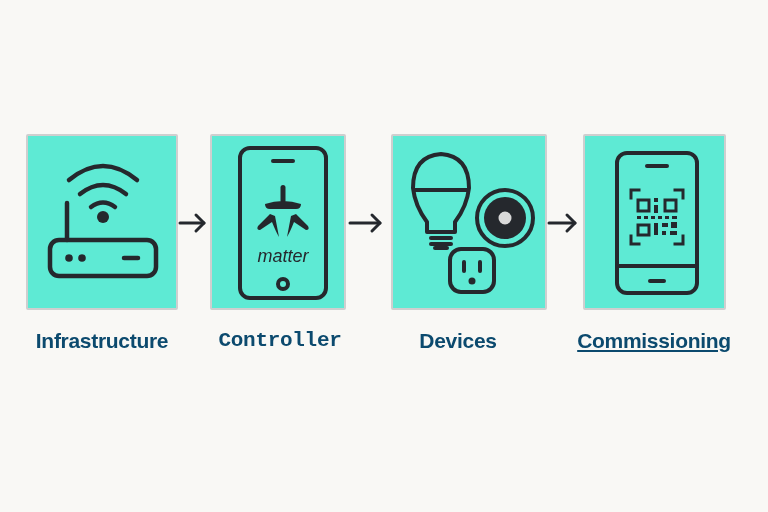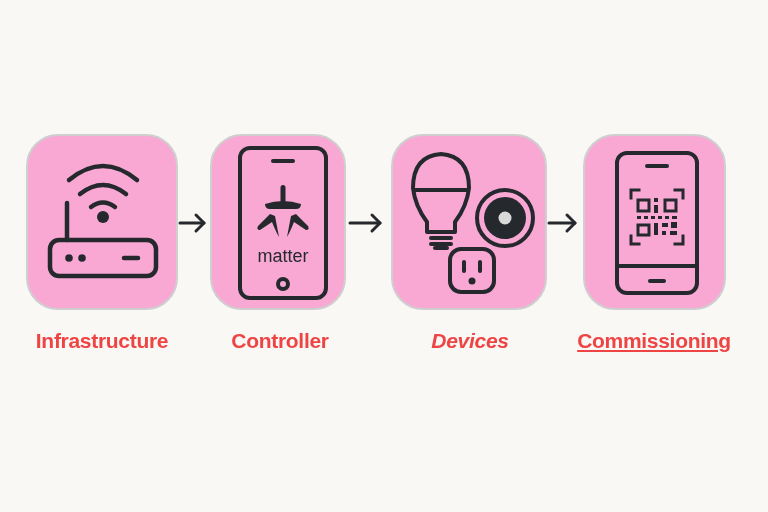--- a/index.html
+++ b/index.html
@@ -7,29 +7,30 @@
     width: 768px; height: 512px; overflow: hidden;
     background: #f9f8f5;
     font-family: "Liberation Sans", "DejaVu Sans", sans-serif;
     position: relative;
   }
   .card {
     position: absolute;
     top: 134px; height: 176px;
     box-sizing: border-box;
     border: 2.5px solid #cfcfcf;
-    border-radius: 32px;
-    background: #f9a8d4;
+    border-radius: 2px;
+    background: #5eead4;
+    font-style: italic;
   }
   .card svg { position: absolute; left: 0; top: 0; }
   .arrow { position: absolute; top: 212px; }
   .label {
     position: absolute; top: 329px;
     font-size: 21px; font-weight: bold;
-    color: #ef4444;
+    color: #0c4a6e;
     text-align: center;
     white-space: nowrap;
     letter-spacing: -0.3px;
   }
 </style>
 </head>
 <body>
 
 <div class="card" style="left:26px; width:152px;">
   <svg width="152" height="176" viewBox="0 0 152 176">
@@ -139,15 +140,15 @@
       <rect x="69" y="87" width="4" height="12"></rect>
       <rect x="77" y="87" width="6" height="4"></rect>
       <rect x="86" y="86" width="6" height="6"></rect>
       <rect x="77" y="95" width="4" height="4"></rect>
       <rect x="85" y="95" width="7" height="4"></rect>
     </g>
   </svg>
 </div>
 
 <div class="label" style="left:8px; width:188px;">Infrastructure</div>
-<div class="label" style="left:186px; width:188px;">Controller</div>
-<div class="label" style="left:376px; width:188px;font-style:italic;">Devices</div>
+<div class="label" style="left:186px; width:188px;font-family:Liberation Mono, monospace;">Controller</div>
+<div class="label" style="left:364px; width:188px;">Devices</div>
 <div class="label" style="left:560px; width:188px;text-decoration:underline;">Commissioning</div>
 
 </body></html>

